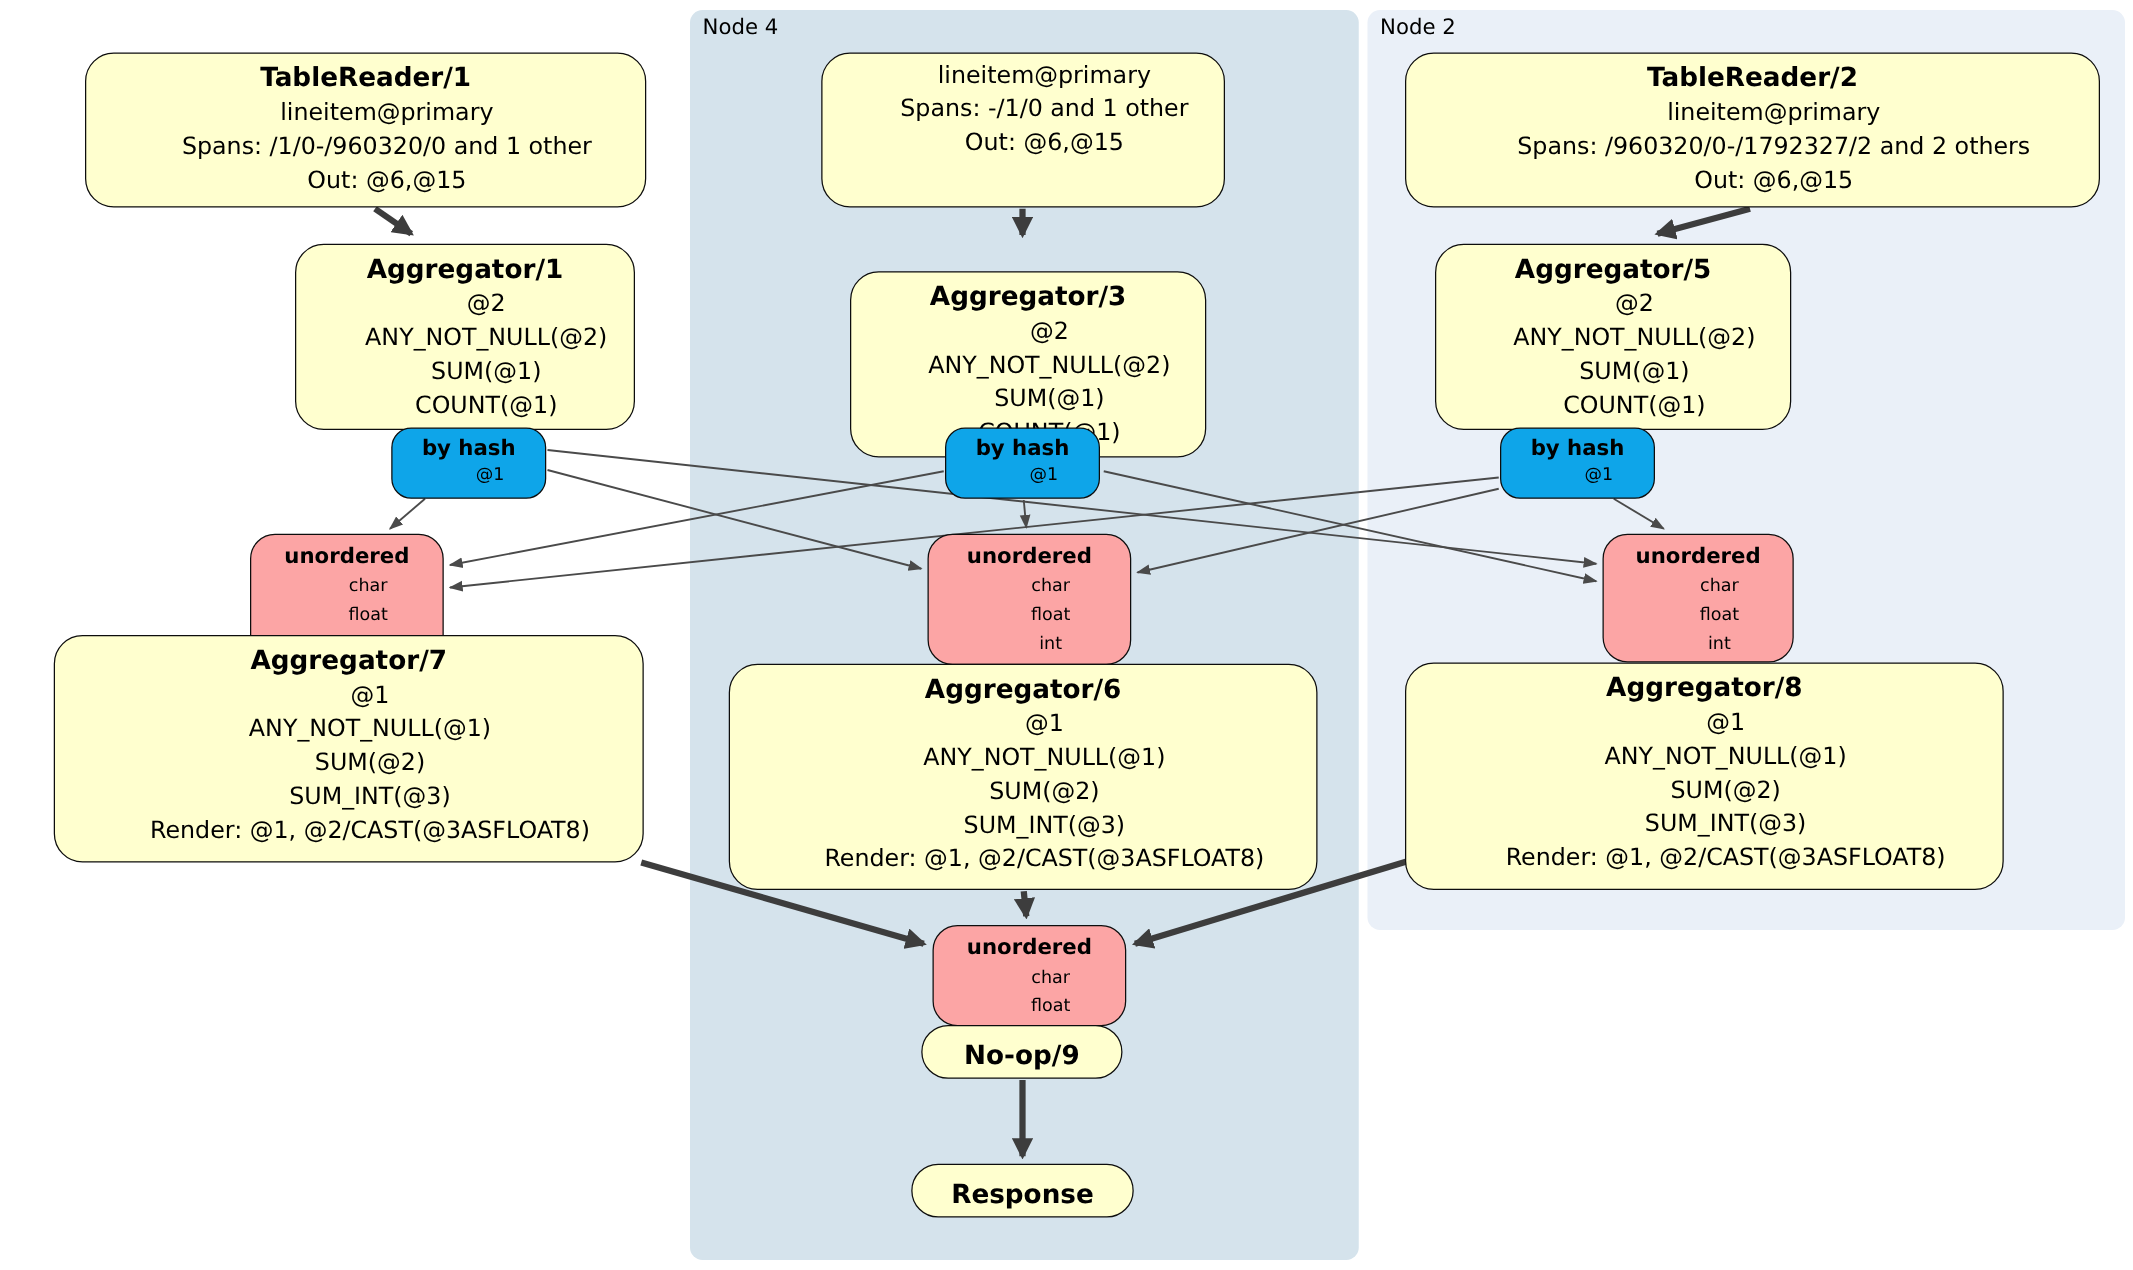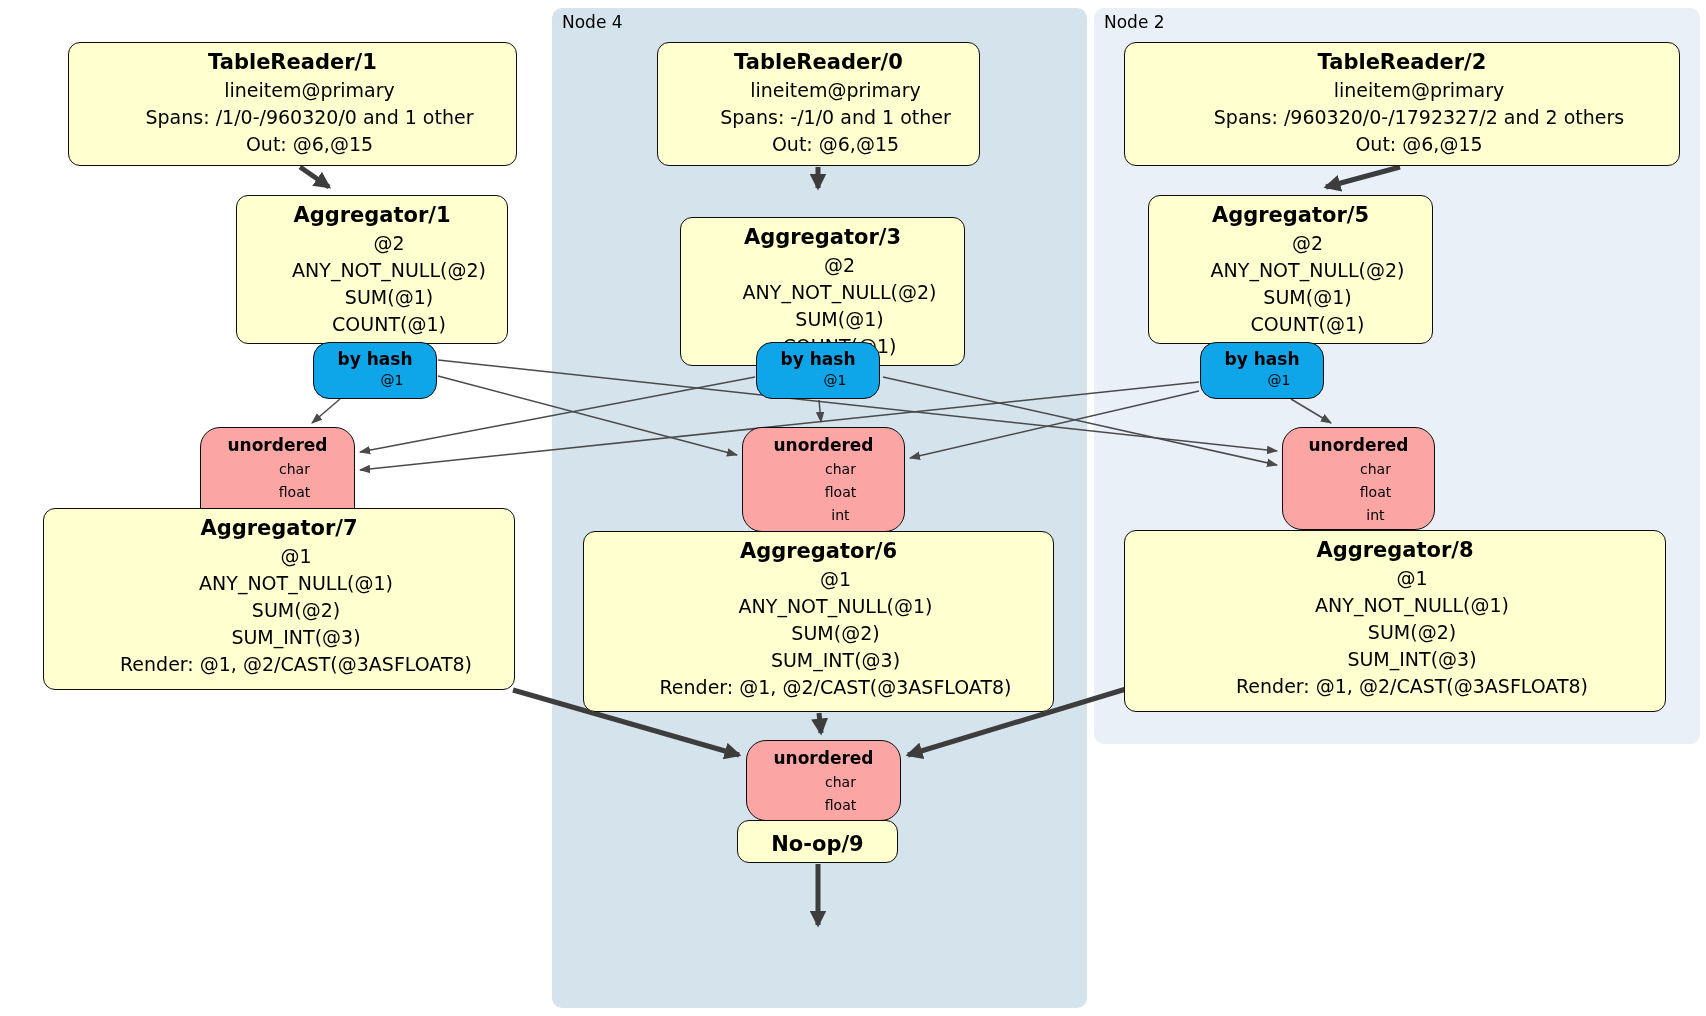--- a/index.html
+++ b/index.html
@@ -5,40 +5,40 @@
   html,body{margin:0;padding:0;background:#ffffff;}
   .canvas{position:relative;width:1706px;height:1016px;background:#ffffff;
           font-family:"DejaVu Sans","Liberation Sans",sans-serif;color:#000;overflow:hidden;}
   .region{position:absolute;border-radius:10px;z-index:0;}
   .region .rlabel{position:absolute;left:10px;top:4px;font-size:17px;color:#000;}
   #region-node3{left:8px;top:8px;width:537px;height:736px;background:#fce3d5;}
   #region-node1{left:552px;top:8px;width:535px;height:1000px;background:#d5e3ec;}
   #region-node2{left:1094px;top:8px;width:606px;height:736px;background:#eaf0f8;}
   svg.edges{position:absolute;left:0;top:0;z-index:1;}
   .box{position:absolute;z-index:2;text-align:center;box-sizing:border-box;
-       border:1.6px solid #0d0d0d;background:#ffffcf;border-radius:12px;overflow:hidden;padding-top:4px;}
+       border:1.6px solid #0d0d0d;background:#ffffcf;border-radius:23px;overflow:hidden;padding-top:4px;}
   .box .bt{font-weight:bold;font-size:21px;line-height:30px;white-space:nowrap;}
   .box .bl{font-size:19px;line-height:27px;white-space:nowrap;padding-left:34px;}
   .router{background:#0ea5e9;border-radius:16px;padding-top:5px;}
   .router .bt{font-size:17px;line-height:23px;}
   .router .bl{font-size:14px;line-height:19px;}
   .sync{background:#fca5a5;border-radius:20px;padding-top:5px;}
   .sync .bt{font-size:17px;line-height:25px;}
   .sync .bl{font-size:14px;line-height:23px;}
   .single .bt{line-height:38px;}
   
   #tr1{left:68px;top:42px;width:449px;height:124px;}
   #tr0{left:657px;top:42px;width:323px;height:124px;}
   #tr2{left:1124px;top:42px;width:556px;height:124px;}
   #agg4{left:236px;top:195px;width:272px;height:149px;}
   #agg3{left:680px;top:195px;width:285px;height:149px;margin-top:22px;}
   #agg5{left:1148px;top:195px;width:285px;height:149px;}
   #agg7{left:43px;top:508px;width:472px;height:182px;}
   #agg6{left:583px;top:531px;width:471px;height:181px;}
-  #agg8{left:1124px;top:530px;width:542px;height:182px;}
+  #agg8{left:1124px;top:530px;width:479px;height:182px;}
   #hash3{left:313px;top:342px;width:124px;height:57px;}
   #hash1{left:756px;top:342px;width:124px;height:57px;}
   #hash2{left:1200px;top:342px;width:124px;height:57px;}
   #un3{left:200px;top:427px;width:155px;height:103px;}
   #un1{left:742px;top:427px;width:163px;height:105px;}
   #un2{left:1282px;top:427px;width:153px;height:103px;}
   #unb{left:746px;top:740px;width:155px;height:81px;}
   #noop{left:737px;top:820px;width:161px;height:43px;}
   #response{left:729px;top:931px;width:178px;height:43px;}
 </style>
@@ -85,21 +85,20 @@
     </g>
   </svg>
 
   <div class="box" id="tr1">
     <div class="bt">TableReader/1</div>
     <div class="bl">lineitem@primary</div>
     <div class="bl">Spans: /1/0-/960320/0 and 1 other</div>
     <div class="bl">Out: @6,@15</div>
   </div>
   <div class="box" id="tr0">
-    <div class="bt">TableReader/0</div>
     <div class="bl">lineitem@primary</div>
     <div class="bl">Spans: -/1/0 and 1 other</div>
     <div class="bl">Out: @6,@15</div>
   </div>
   <div class="box" id="tr2">
     <div class="bt">TableReader/2</div>
     <div class="bl">lineitem@primary</div>
     <div class="bl">Spans: /960320/0-/1792327/2 and 2 others</div>
     <div class="bl">Out: @6,@15</div>
   </div>
@@ -184,14 +183,17 @@
   </div>
 
   <div class="box sync" id="unb">
     <div class="bt">unordered</div>
     <div class="bl">char</div>
     <div class="bl">float</div>
   </div>
   <div class="box single" id="noop">
     <div class="bt">No-op/9</div>
   </div>
+  <div class="box single" id="response">
+    <div class="bt">Response</div>
+  </div>
 
 </div>
 
 </body></html>

